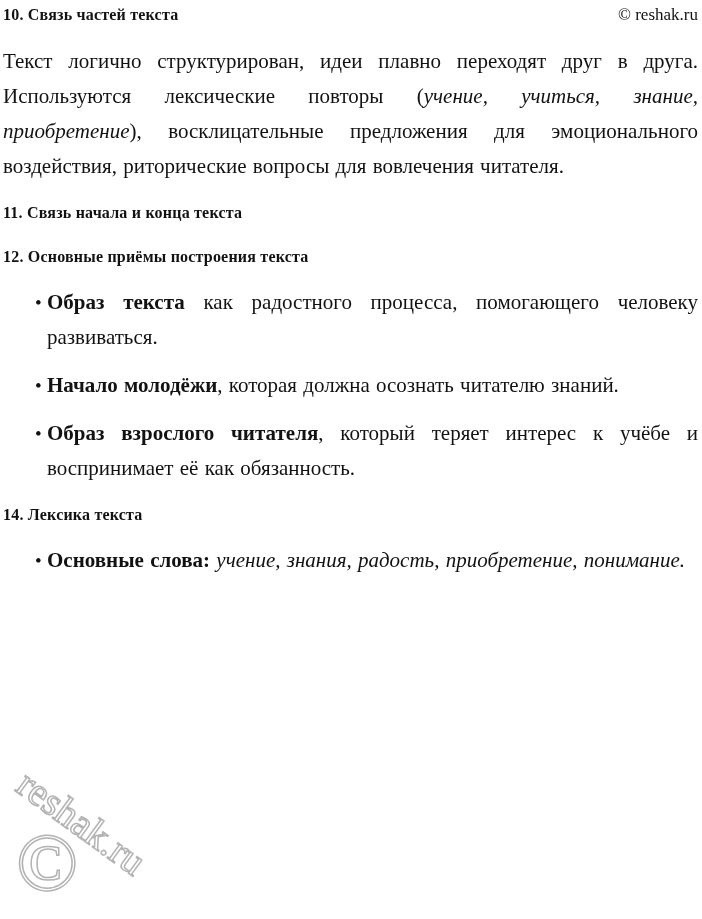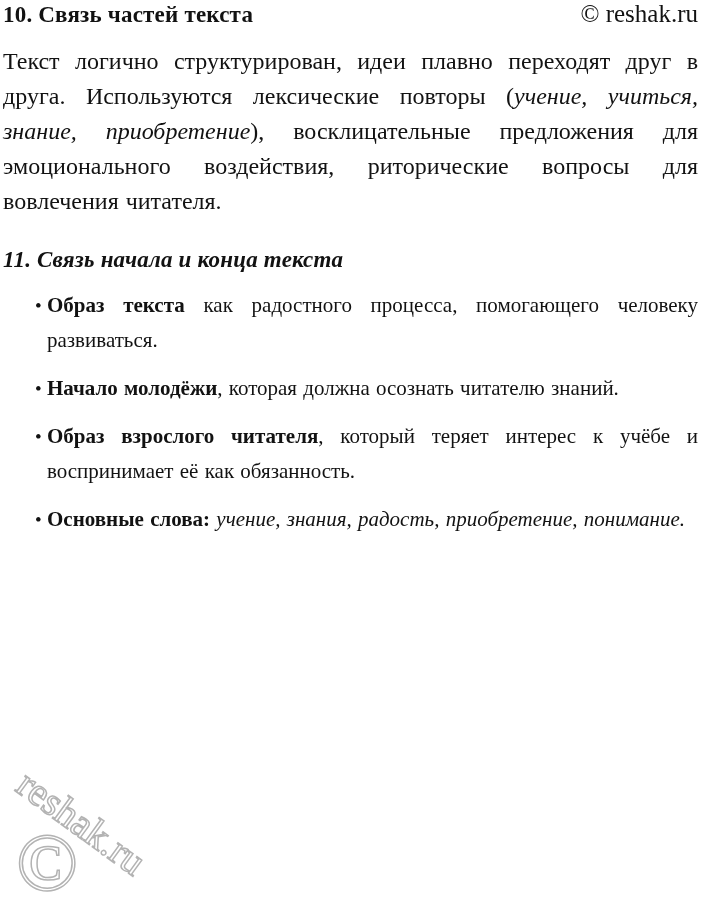--- a/index.html
+++ b/index.html
@@ -25,34 +25,34 @@
     position: relative;
     z-index: 1;
     padding: 0 4px 0 3px;
   }
   .topline {
     display: flex;
     justify-content: space-between;
     align-items: baseline;
   }
   h1, h2 {
-    font-size: 23px;
+    font-size: 16px;
     line-height: 30px;
     font-weight: bold;
     margin: 0;
     letter-spacing: 0.2px;
   }
-  h2 { margin-top: 26px; font-style: italic; }
+  h2 { margin-top: 14px; }
   .copyright {
-    font-size: 25px;
+    font-size: 17px;
     font-weight: normal;
     white-space: nowrap;
   }
   p.body-text {
-    font-size: 24px;
+    font-size: 21px;
     line-height: 35px;
     text-align: justify;
     margin: 13px 0 0 0;
     word-spacing: 1px;
   }
   p.first { margin-top: 14px; }
   em { font-style: italic; }
   strong { font-weight: bold; }
   ul.bullets {
     list-style: none;
@@ -91,27 +91,29 @@
   <div class="topline">
     <h1>10. Связь частей текста</h1>
     <span class="copyright">© reshak.ru</span>
   </div>
 
   <p class="body-text first"><span>Текст логично структурирован, идеи плавно переходят друг в друга. Используются лексические повторы (</span><em>учение, учиться, знание, приобретение</em><span>), восклицательные предложения для эмоционального воздействия, риторические вопросы для вовлечения читателя.</span></p>
 
   <h2>11. Связь начала и конца текста</h2>
 
 
+  <h2>12. Основные приёмы построения текста</h2>
 
 
 
   <ul class="bullets">
     <li><span class="bullet-dot">•</span><strong>Образ текста</strong><span> как радостного процесса, помогающего человеку развиваться.</span></li>
     <li><span class="bullet-dot">•</span><strong>Начало молодёжи</strong><span>, которая должна осознать читателю знаний.</span></li>
     <li><span class="bullet-dot">•</span><strong>Образ взрослого читателя</strong><span>, который теряет интерес к учёбе и воспринимает её как обязанность.</span></li>
   </ul>
 
+  <h2>14. Лексика текста</h2>
 
   <ul class="bullets">
     <li><span class="bullet-dot">•</span><strong>Основные слова:</strong><em> учение, знания, радость, приобретение, понимание.</em></li>
   </ul>
 
 </div>
 
 </body></html>

